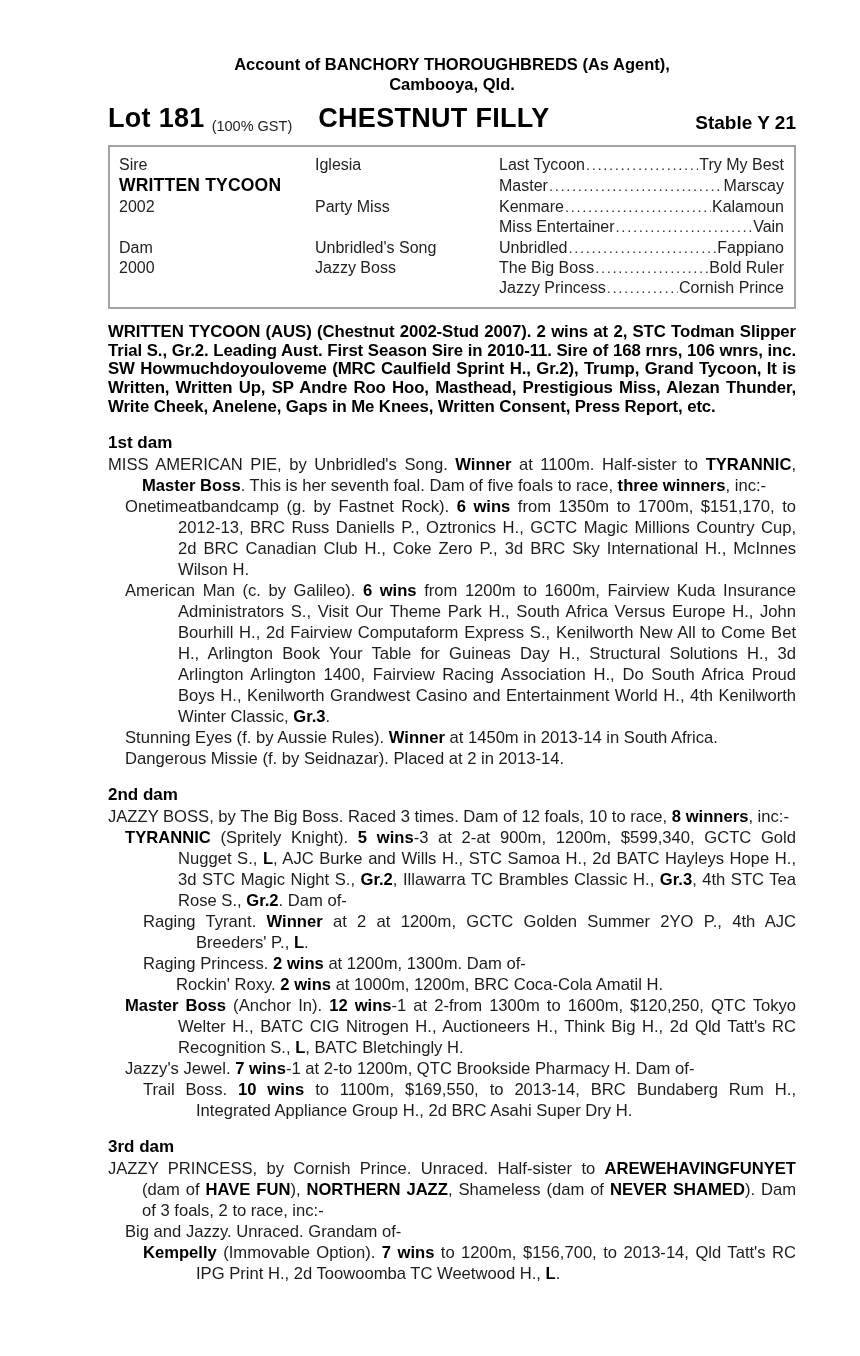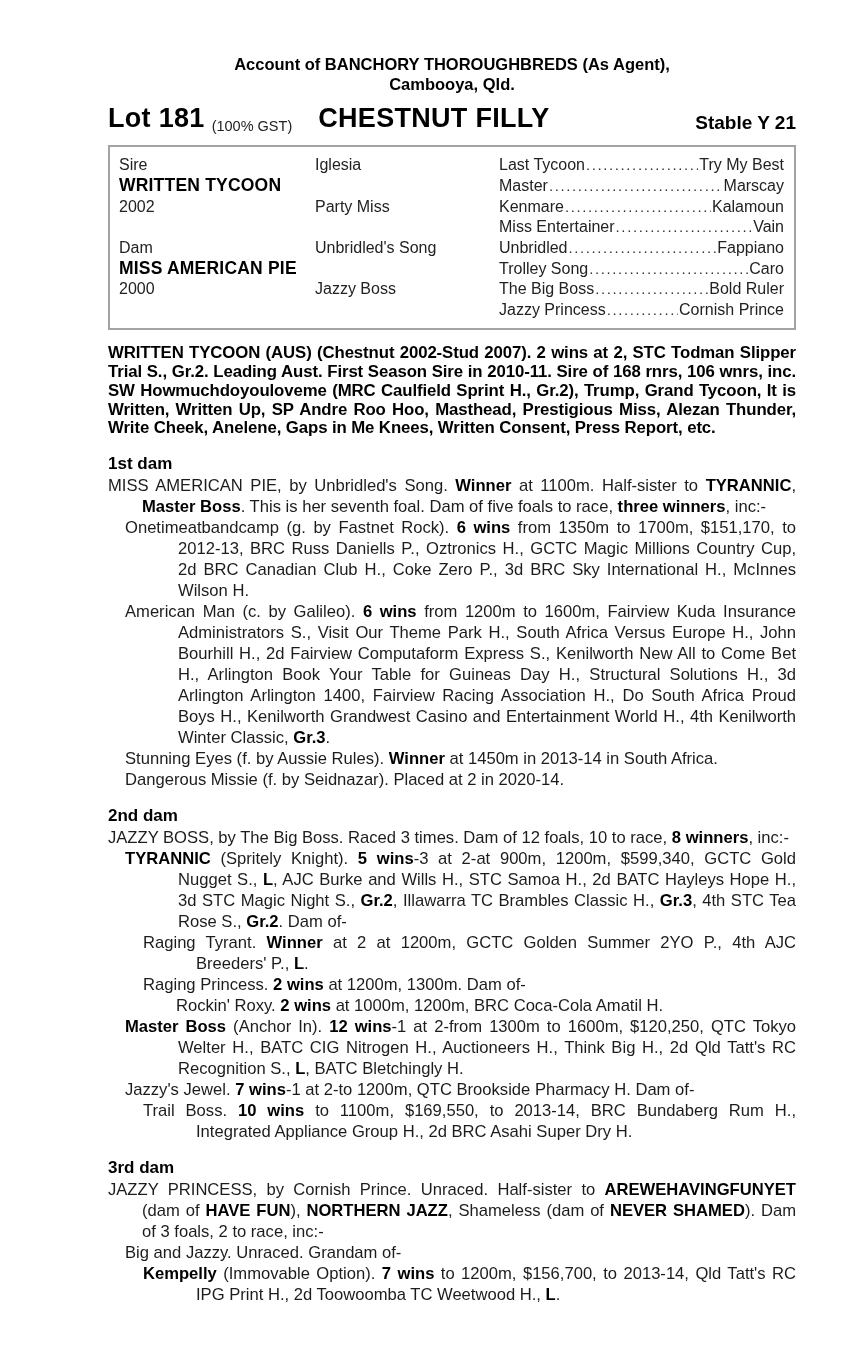--- a/index.html
+++ b/index.html
@@ -111,29 +111,20 @@
     <div class="ped-row">
       <span class="pc1">Dam</span>
       <span class="pc2">Unbridled's Song</span>
       <span class="pc3">
           <span class="gname">Unbridled</span>
           <span class="dots"></span>
           <span class="gname">Fappiano</span>
         </span>
     </div>
     <div class="ped-row">
-      <span class="pc1 ped-name">MISS AMERICAN PIE</span>
-      <span class="pc2"></span>
-      <span class="pc3">
-          <span class="gname">Trolley Song</span>
-          <span class="dots"></span>
-          <span class="gname">Caro</span>
-        </span>
-    </div>
-    <div class="ped-row">
       <span class="pc1">2000</span>
       <span class="pc2">Jazzy Boss</span>
       <span class="pc3">
           <span class="gname">The Big Boss</span>
           <span class="dots"></span>
           <span class="gname">Bold Ruler</span>
         </span>
     </div>
     <div class="ped-row">
       <span class="pc1"></span>
@@ -147,21 +138,21 @@
   </div>
 
   <p class="sire-summary"><b>WRITTEN TYCOON (AUS) (Chestnut 2002-Stud 2007). 2 wins at 2, STC Todman Slipper Trial S., Gr.2. Leading Aust. First Season Sire in 2010-11. Sire of 168 rnrs, 106 wnrs, inc. SW Howmuchdoyouloveme (MRC Caulfield Sprint H., Gr.2), Trump, Grand Tycoon, It is Written, Written Up, SP Andre Roo Hoo, Masthead, Prestigious Miss, Alezan Thunder, Write Cheek, Anelene, Gaps in Me Knees, Written Consent, Press Report, etc.</b></p>
 
   <div>
       <div class="dam-heading">1st dam</div>
       <p class="para lv0"><span>MISS AMERICAN PIE, by Unbridled's Song. </span><b>Winner</b><span> at 1100m. Half-sister to </span><b>TYRANNIC</b><span>, </span><b>Master Boss</b><span>. This is her seventh foal. Dam of five foals to race, </span><b>three winners</b><span>, inc:-</span></p>
       <p class="para lv1"><span>Onetimeatbandcamp (g. by Fastnet Rock). </span><b>6 wins</b><span> from 1350m to 1700m, $151,170, to 2012-13, BRC Russ Daniells P., Oztronics H., GCTC Magic Millions Country Cup, 2d BRC Canadian Club H., Coke Zero P., 3d BRC Sky International H., McInnes Wilson H.</span></p>
       <p class="para lv1"><span>American Man (c. by Galileo). </span><b>6 wins</b><span> from 1200m to 1600m, Fairview Kuda Insurance Administrators S., Visit Our Theme Park H., South Africa Versus Europe H., John Bourhill H., 2d Fairview Computaform Express S., Kenilworth New All to Come Bet H., Arlington Book Your Table for Guineas Day H., Structural Solutions H., 3d Arlington Arlington 1400, Fairview Racing Association H., Do South Africa Proud Boys H., Kenilworth Grandwest Casino and Entertainment World H., 4th Kenilworth Winter Classic, </span><b>Gr.3</b><span>.</span></p>
       <p class="para lv1"><span>Stunning Eyes (f. by Aussie Rules). </span><b>Winner</b><span> at 1450m in 2013-14 in South Africa.</span></p>
-      <p class="para lv1"><span>Dangerous Missie (f. by Seidnazar). Placed at 2 in 2020-14.</span></p>
+      <p class="para lv1"><span>Dangerous Missie (f. by Seidnazar). Placed at 2 in 2013-14.</span></p>
       <div class="dam-heading">2nd dam</div>
       <p class="para lv0"><span>JAZZY BOSS, by The Big Boss. Raced 3 times. Dam of 12 foals, 10 to race, </span><b>8 winners</b><span>, inc:-</span></p>
       <p class="para lv1"><b>TYRANNIC</b><span> (Spritely Knight). </span><b>5 wins</b><span>-3 at 2-at 900m, 1200m, $599,340, GCTC Gold Nugget S., </span><b>L</b><span>, AJC Burke and Wills H., STC Samoa H., 2d BATC Hayleys Hope H., 3d STC Magic Night S., </span><b>Gr.2</b><span>, Illawarra TC Brambles Classic H., </span><b>Gr.3</b><span>, 4th STC Tea Rose S., </span><b>Gr.2</b><span>. Dam of-</span></p>
       <p class="para lv2"><span>Raging Tyrant. </span><b>Winner</b><span> at 2 at 1200m, GCTC Golden Summer 2YO P., 4th AJC Breeders' P., </span><b>L</b><span>.</span></p>
       <p class="para lv2"><span>Raging Princess. </span><b>2 wins</b><span> at 1200m, 1300m. Dam of-</span></p>
       <p class="para lv3"><span>Rockin' Roxy. </span><b>2 wins</b><span> at 1000m, 1200m, BRC Coca-Cola Amatil H.</span></p>
       <p class="para lv1"><b>Master Boss</b><span> (Anchor In). </span><b>12 wins</b><span>-1 at 2-from 1300m to 1600m, $120,250, QTC Tokyo Welter H., BATC CIG Nitrogen H., Auctioneers H., Think Big H., 2d Qld Tatt's RC Recognition S., </span><b>L</b><span>, BATC Bletchingly H.</span></p>
       <p class="para lv1"><span>Jazzy's Jewel. </span><b>7 wins</b><span>-1 at 2-to 1200m, QTC Brookside Pharmacy H. Dam of-</span></p>
       <p class="para lv2"><span>Trail Boss. </span><b>10 wins</b><span> to 1100m, $169,550, to 2013-14, BRC Bundaberg Rum H., Integrated Appliance Group H., 2d BRC Asahi Super Dry H.</span></p>
       <div class="dam-heading">3rd dam</div>

